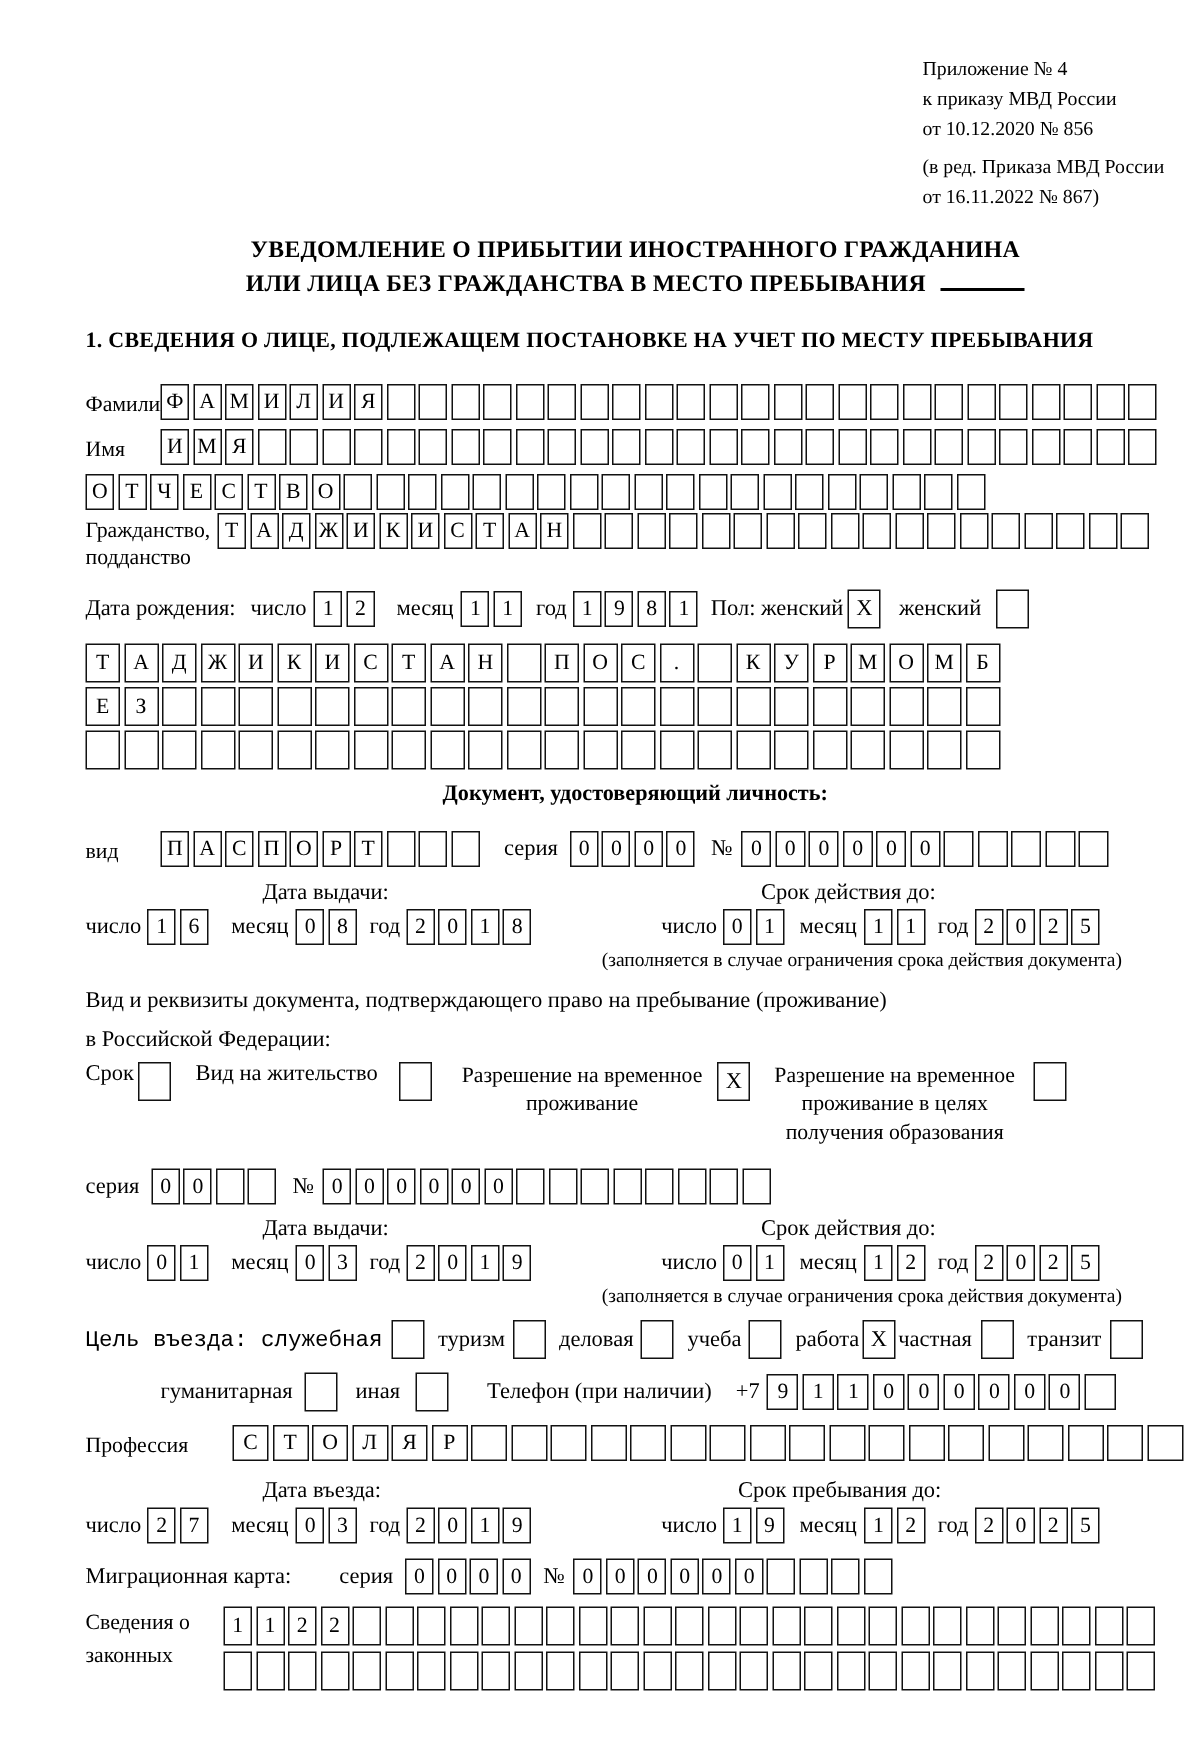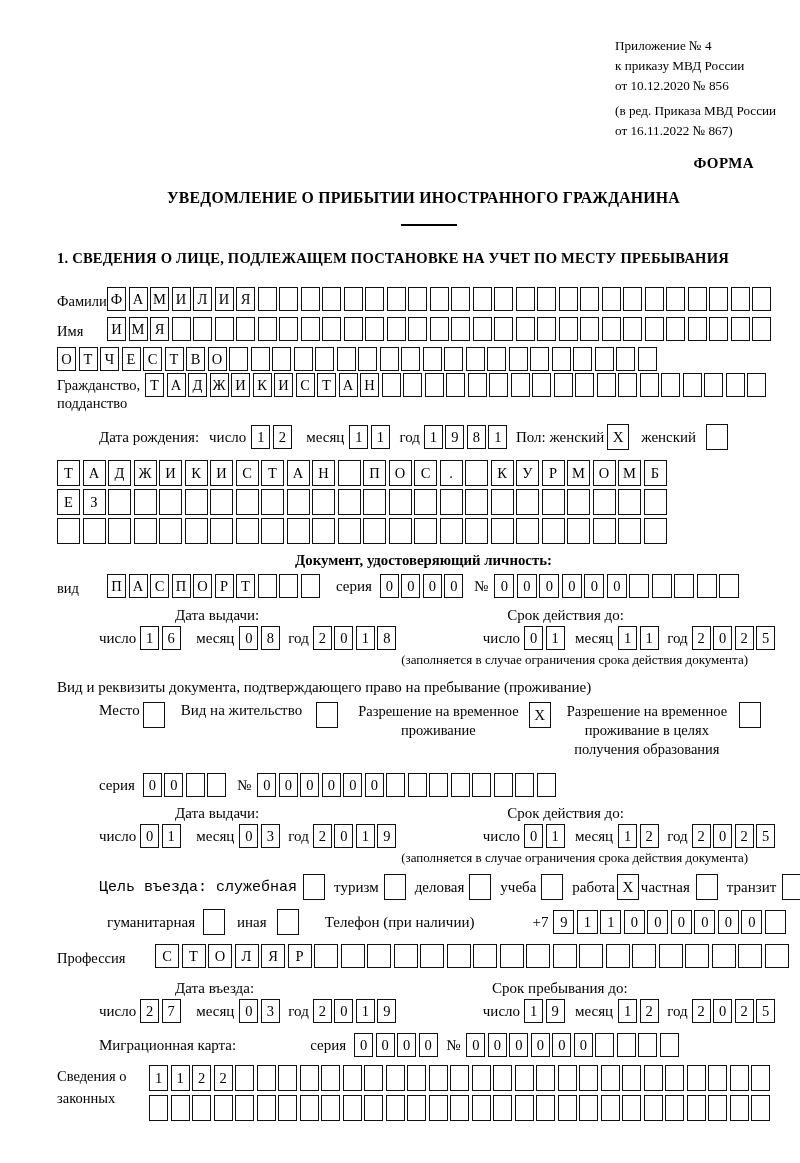--- a/index.html
+++ b/index.html
@@ -7,21 +7,21 @@
   .page{padding:36px 10px 0 57px;box-sizing:border-box;width:800px;}
   .appendix{margin-left:558px;font-size:13.2px;line-height:20px;}
   .appendix div{white-space:nowrap;}
   .forma{text-align:right;padding-right:36px;font-weight:bold;font-size:15px;margin-top:14px;letter-spacing:.4px;}
   .title{text-align:center;font-weight:bold;font-size:15.8px;line-height:23px;margin-top:14px;letter-spacing:.2px;}
   .blank{display:inline-block;width:56px;border-bottom:2px solid #000;height:14px;margin-left:10px;}
   .sect{font-weight:bold;font-size:14.6px;margin-top:18px;letter-spacing:.2px;}
   .formbody{margin-top:20px;}
   .fline{display:flex;align-items:center;}
   .fline.top{align-items:flex-start;}
-  .ftext{font-size:15px;white-space:pre;flex:none;margin-left:42px;}
+  .ftext{font-size:15px;white-space:pre;flex:none;}
   .flabel{font-size:14.5px;line-height:18px;flex:none;white-space:nowrap;padding-top:3px;}
   .fstack{font-size:14.5px;line-height:19px;text-align:center;flex:none;}
   .cellrow{display:inline-flex;flex:none;}
   .cell{display:inline-flex;align-items:center;justify-content:center;height:24px;box-sizing:border-box;
         border:1.6px solid #111;margin-right:2.5px;font-size:14.5px;background:#fff;flex:none;}
   .cbx{display:inline-flex;align-items:center;justify-content:center;width:22px;height:26px;box-sizing:border-box;
        border:1.6px solid #111;font-size:15px;background:#fff;flex:none;}
   .fcenter{text-align:center;font-weight:bold;font-size:14.8px;}
   .fnote{font-size:13px;}
   .fnote.right{text-align:right;padding-right:42px;}
@@ -35,24 +35,23 @@
 <body>
 
 <div class="page">
   <div class="appendix">
       <div>Приложение № 4</div>
       <div>к приказу МВД России</div>
       <div>от 10.12.2020 № 856</div>
       <div style="margin-top: 5px;">(в ред. Приказа МВД России</div>
       <div>от 16.11.2022 № 867)</div>
     </div>
-  <div class="forma">ФОРМА</div>
   <div class="title">
     <div>УВЕДОМЛЕНИЕ О ПРИБЫТИИ ИНОСТРАННОГО ГРАЖДАНИНА</div>
-    <div><span class="blank"></span></div>
+    <div><span>ИЛИ ЛИЦА БЕЗ ГРАЖДАНСТВА В МЕСТО ПРЕБЫВАНИЯ</span><span class="blank"></span></div>
   </div>
   <div class="sect">1. СВЕДЕНИЯ О ЛИЦЕ, ПОДЛЕЖАЩЕМ ПОСТАНОВКЕ НА УЧЕТ ПО МЕСТУ ПРЕБЫВАНИЯ</div>
   <div class="formbody">
       <div class="fline">
         <div class="flabel" style="width: 50px;">
           <div>Фамилия</div>
         </div>
         <span class="cellrow">
           <span class="cell" style="width: 19px;">Ф</span>
           <span class="cell" style="width: 19px;">А</span>
@@ -300,21 +299,21 @@
               <span class="cell" style="width: 23px; height: 26px;"></span>
               <span class="cell" style="width: 23px; height: 26px;"></span>
               <span class="cell" style="width: 23px; height: 26px;"></span>
               <span class="cell" style="width: 23px; height: 26px;"></span>
               <span class="cell" style="width: 23px; height: 26px;"></span>
             </span>
           </div>
         </div>
       </div>
       <div class="fcenter" style="margin-top: 5px;">Документ, удостоверяющий личность:</div>
-      <div class="fline" style="margin-top: 5px;">
+      <div class="fline" style="margin-top: 16px;">
         <div class="flabel" style="width: 50px;">
           <div>вид</div>
         </div>
         <span class="cellrow">
           <span class="cell" style="width: 19px;">П</span>
           <span class="cell" style="width: 19px;">А</span>
           <span class="cell" style="width: 19px;">С</span>
           <span class="cell" style="width: 19px;">П</span>
           <span class="cell" style="width: 19px;">О</span>
           <span class="cell" style="width: 19px;">Р</span>
@@ -381,23 +380,24 @@
         <span class="cellrow">
           <span class="cell" style="width: 19px;">2</span>
           <span class="cell" style="width: 19px;">0</span>
           <span class="cell" style="width: 19px;">2</span>
           <span class="cell" style="width: 19px;">5</span>
         </span>
       </div>
       <div class="fnote right" style="margin-top: 2px;">(заполняется в случае ограничения срока действия документа)</div>
       <div class="fpara" style="margin-top: 6px;">
         <div>Вид и реквизиты документа, подтверждающего право на пребывание (проживание)</div>
+        <div>в Российской Федерации:</div>
       </div>
       <div class="fline top" style="margin-top: 2px;">
-        <span class="ftext" style="margin-right: 3px;">Место</span>
+        <span class="ftext" style="margin-right: 3px;">Срок</span>
         <span class="cbx"></span>
         <span class="ftext" style="margin-left: 16px; margin-right: 14px;">Вид на жительство</span>
         <span class="cbx"></span>
         <div class="fstack" style="margin-left: 20px; margin-right: 10px;">
           <div>Разрешение на временное</div>
           <div>проживание</div>
         </div>
         <span class="cbx">X</span>
         <div class="fstack" style="margin-left: 16px; margin-right: 12px;">
           <div>Разрешение на временное</div>

